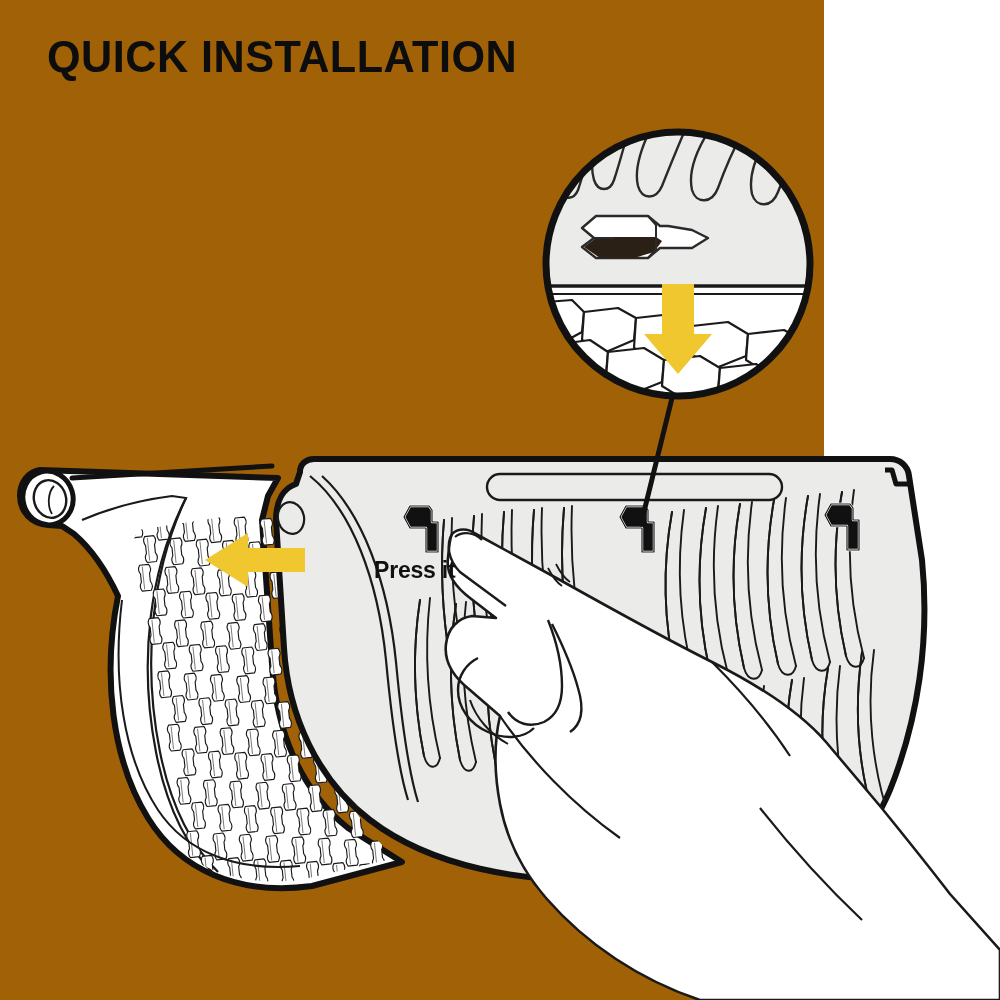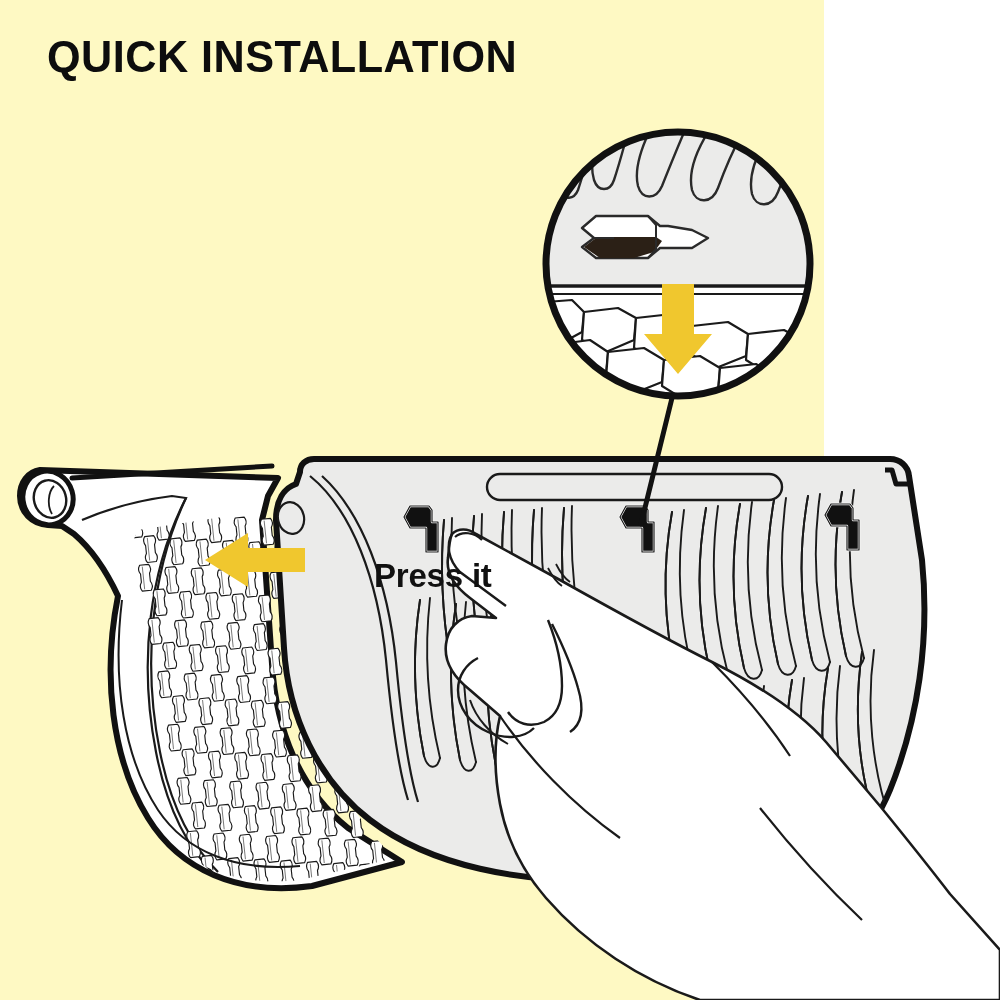--- a/index.html
+++ b/index.html
@@ -11,21 +11,21 @@
   body {
     width: 1000px;
     height: 1000px;
     overflow: hidden;
     font-family: "Liberation Sans", sans-serif;
   }
   #stage {
     position: relative;
     width: 824px;
     height: 1000px;
-    background: #fef9c3;
+    background: #a16207;
   }
   #title {
     position: absolute;
     left: 47px;
     top: 34px;
     font-family: "Liberation Sans", sans-serif;
     font-weight: bold;
     font-size: 45px;
     letter-spacing: 0.5px;
     color: #0d0d0d;
@@ -40,21 +40,21 @@
     top: 0;
     width: 1000px;
     height: 1000px;
   }
   .press-label {
     position: absolute;
     left: 374px;
     top: 557px;
     font-family: "Liberation Sans", sans-serif;
     font-weight: bold;
-    font-size: 33px;
+    font-size: 23px;
     color: #111111;
     letter-spacing: -0.2px;
     white-space: nowrap;
   }
 </style>
 </head>
 <body>
 
 <div id="stage">
 

